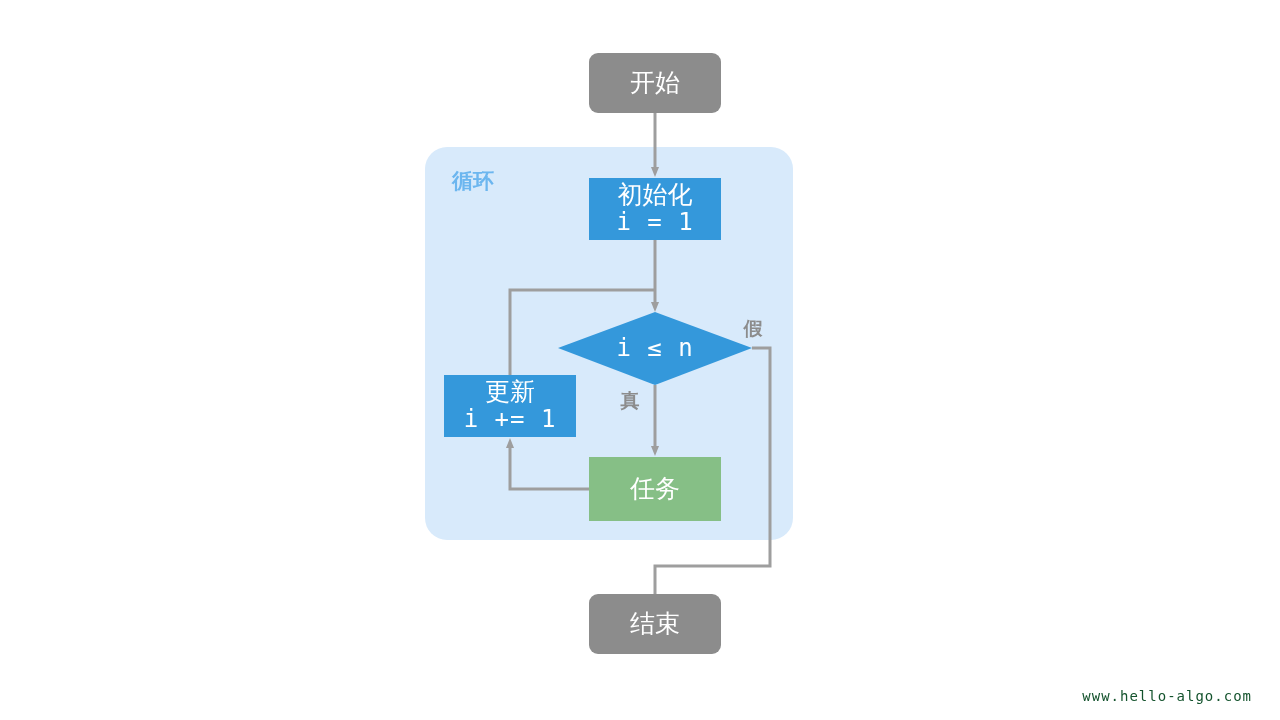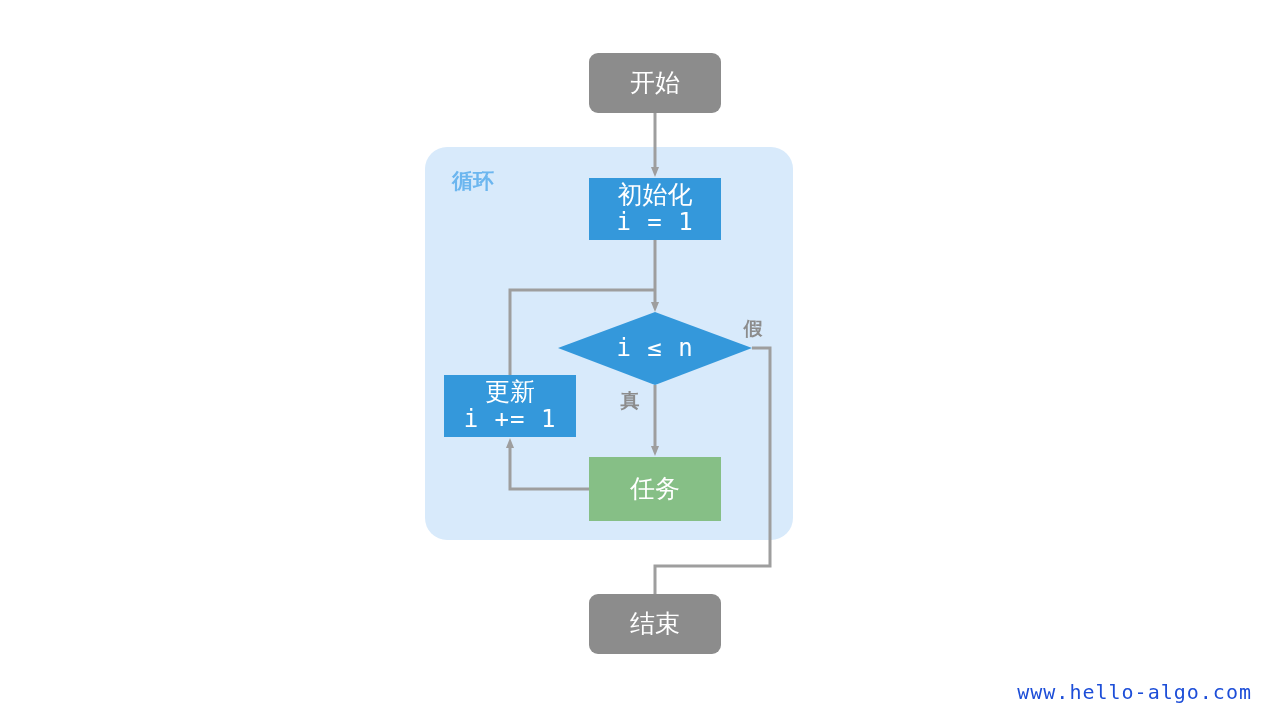--- a/index.html
+++ b/index.html
@@ -55,23 +55,23 @@
     fill: none;
     stroke: #9e9e9e;
     stroke-width: 3;
     stroke-linejoin: miter;
     stroke-linecap: butt;
   }
   .watermark {
     position: absolute;
     right: 28px;
     bottom: 16px;
-    color: #1d4ed8;
+    color: #14532d;
     font-family: "DejaVu Sans Mono", "Liberation Mono", monospace;
-    font-size: 20px;
+    font-size: 14px;
     letter-spacing: 1px;
     user-select: none;
   }
 </style>
 </head>
 <body>
 
 <svg id="flow-canvas" viewBox="0 0 1280 720" xmlns="http://www.w3.org/2000/svg">
 
   <defs>

